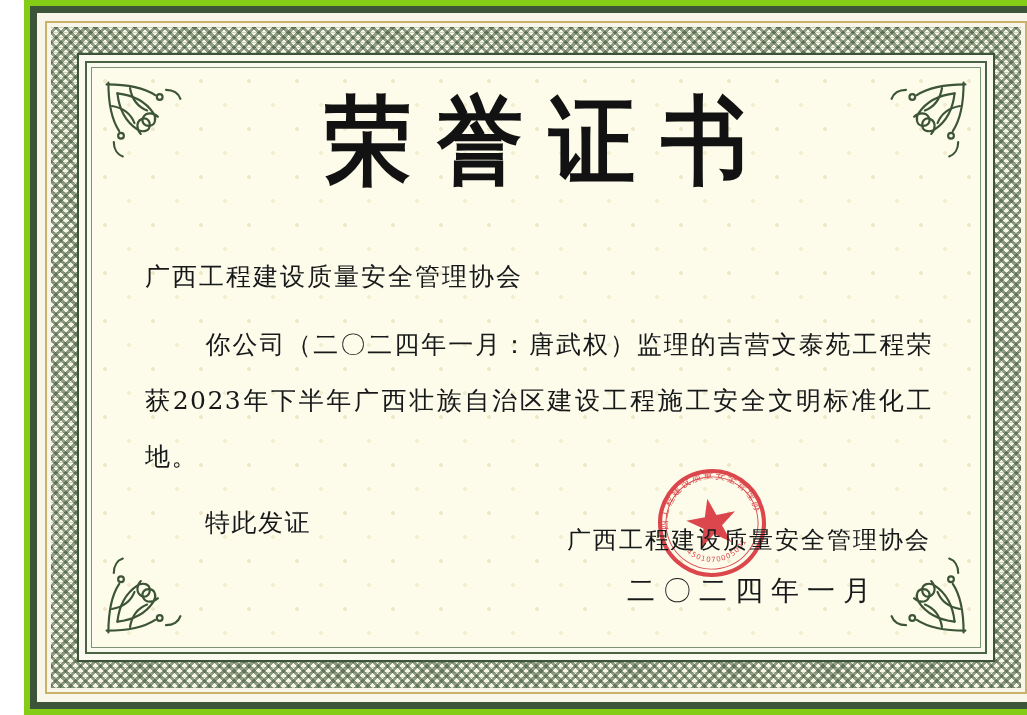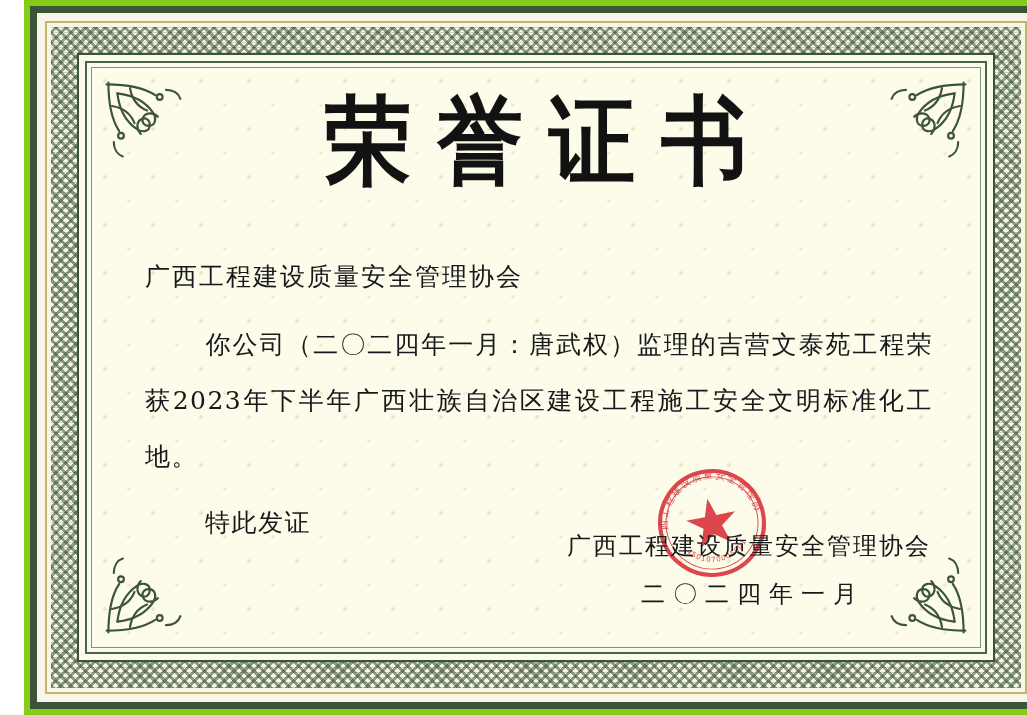--- a/index.html
+++ b/index.html
@@ -172,21 +172,21 @@
     color: #16181a;
     font-family: "DejaVu Serif", serif;
   }
   .org {
     font-size: 24px;
     letter-spacing: 2px;
     white-space: nowrap;
   }
   .date {
     margin-top: 16px;
-    font-size: 24px;
+    font-size: 28px;
     letter-spacing: 8px;
     text-indent: 8px;
     font-family: Liberation Mono, monospace;
   }
 
   
   .seal {
     position: absolute;
     left: 560px;
     bottom: 64px;

